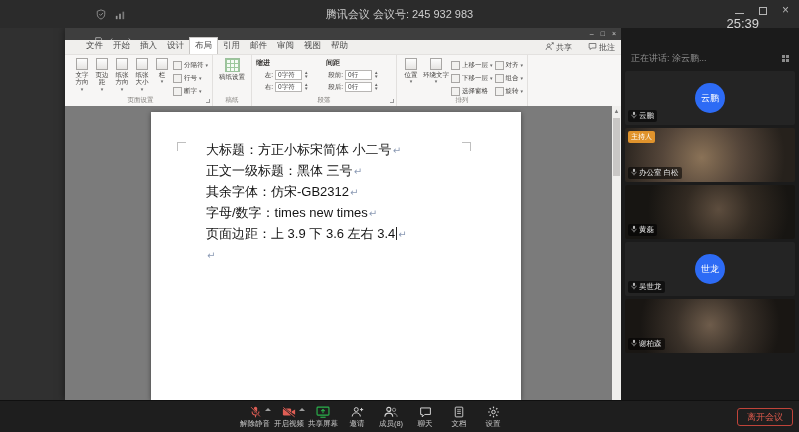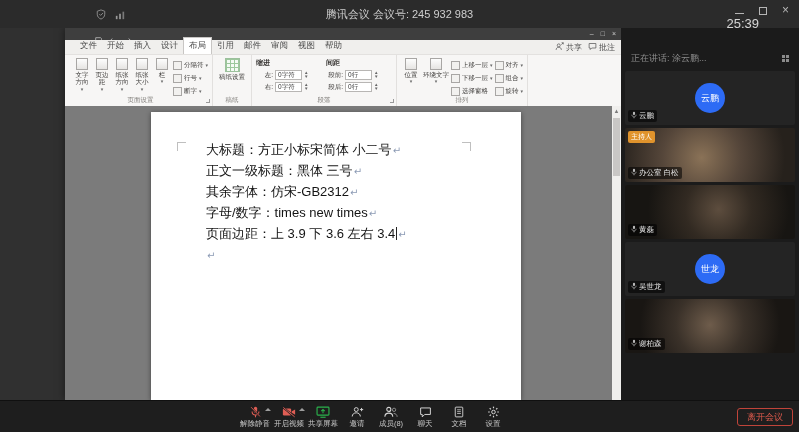--- a/index.html
+++ b/index.html
@@ -15,24 +15,24 @@
 .ctrl-max{width:8px;height:8px;border:1px solid #b5b5b5;}
 .ctrl-close{font-size:12px;line-height:9px;color:#b5b5b5;}
 .tb-time{position:absolute;right:40px;top:16px;font-size:13px;color:#d6d6d6;}
 
 .stage{position:absolute;top:28px;left:0;width:621px;height:372px;background:#303030;overflow:hidden;}
 .word{position:absolute;left:65px;top:0;width:556px;height:372px;background:#f7f6f5;box-shadow:0 0 8px rgba(0,0,0,.5);}
 .wtitle{height:12px;background:#3e3e3e;position:relative;}
 .wqat{position:absolute;left:30px;top:2px;display:flex;gap:7px;align-items:center;}
 .flipx{transform:scaleX(-1);}
 .wwin{position:absolute;right:5px;top:1px;display:flex;gap:7px;color:#cfcfcf;font-size:7px;line-height:9px;}
-.wtabs{height:15px;background:#f0efed;display:flex;align-items:flex-end;padding-left:10px;position:relative;border-bottom:1px solid #e3e1df;}
+.wtabs{height:15px;background:#f0efed;display:flex;align-items:flex-end;padding-left:16px;position:relative;border-bottom:1px solid #e3e1df;}
 .wtab{font-size:8.5px;color:#4a4a4a;padding:2px 5px;white-space:nowrap;}
 .wtab.active{background:#fff;border:1px solid #c8c6c4;border-bottom:none;}
-.wtab-actions{position:absolute;right:6px;top:2px;display:flex;gap:6px;align-items:center;font-size:8px;color:#4a4a4a;}
+.wtab-actions{position:absolute;right:6px;top:2px;display:flex;gap:16px;align-items:center;font-size:8px;color:#4a4a4a;}
 .taction{display:flex;align-items:center;gap:2px;white-space:nowrap;}
 
 .ribbon{height:51px;background:#f7f6f5;display:flex;padding-left:4px;}
 .rgroup{position:relative;border-right:1px solid #e2e0de;padding:3px 4px 10px;}
 .rglabel{position:absolute;bottom:1px;left:0;width:100%;text-align:center;font-size:6.5px;color:#83807d;white-space:nowrap;}
 .rlauncher{position:absolute;bottom:3px;right:2px;width:4px;height:4px;border-right:1px solid #9a9a9a;border-bottom:1px solid #9a9a9a;}
 .gbody{display:flex;gap:2px;}
 .rbtn{width:18px;display:flex;flex-direction:column;align-items:center;gap:1px;font-size:6.5px;color:#3d3b39;text-align:center;line-height:1.15;}
 .ric{width:12px;height:12px;border:1px solid #a8a6a4;background:linear-gradient(180deg,#fdfdfd,#e6e4e2);flex:none;}
 .rcaret{font-size:5px;color:#6a6a6a;line-height:5px;}

